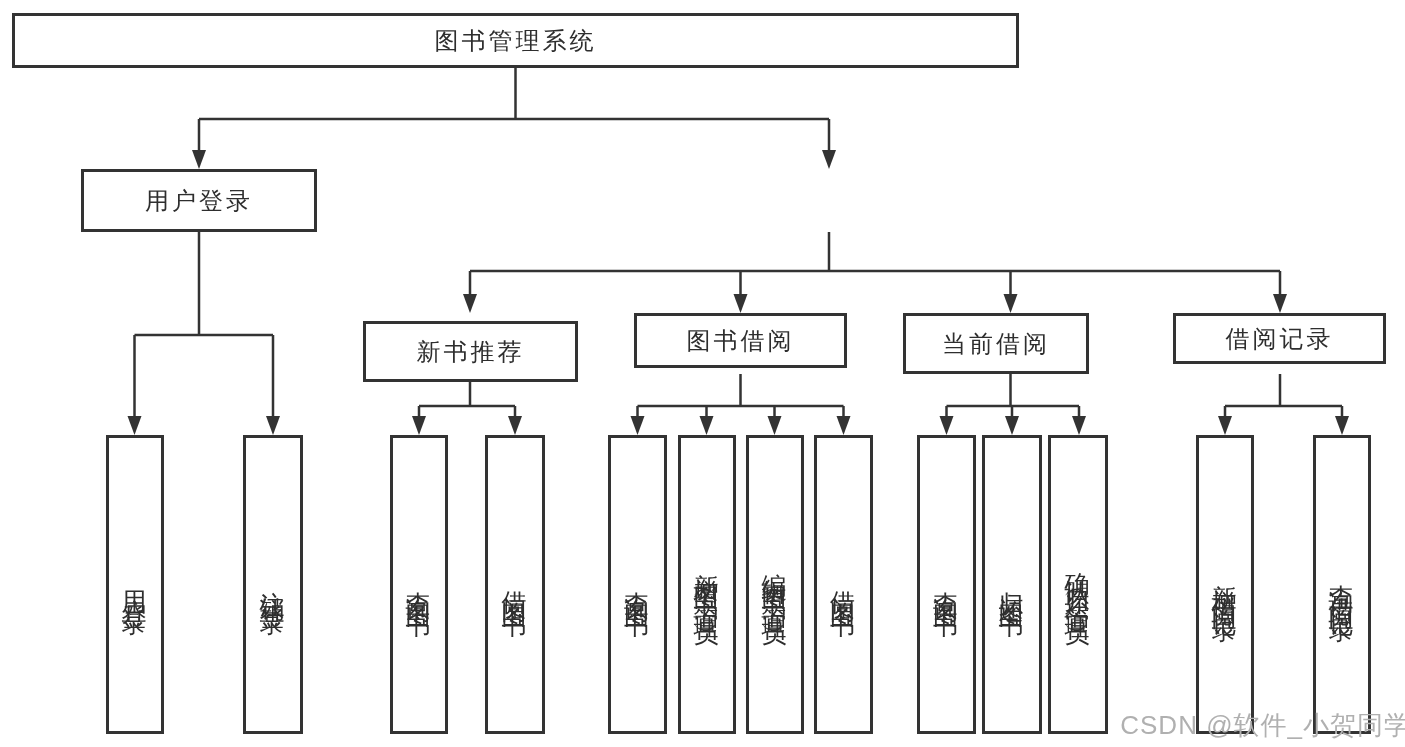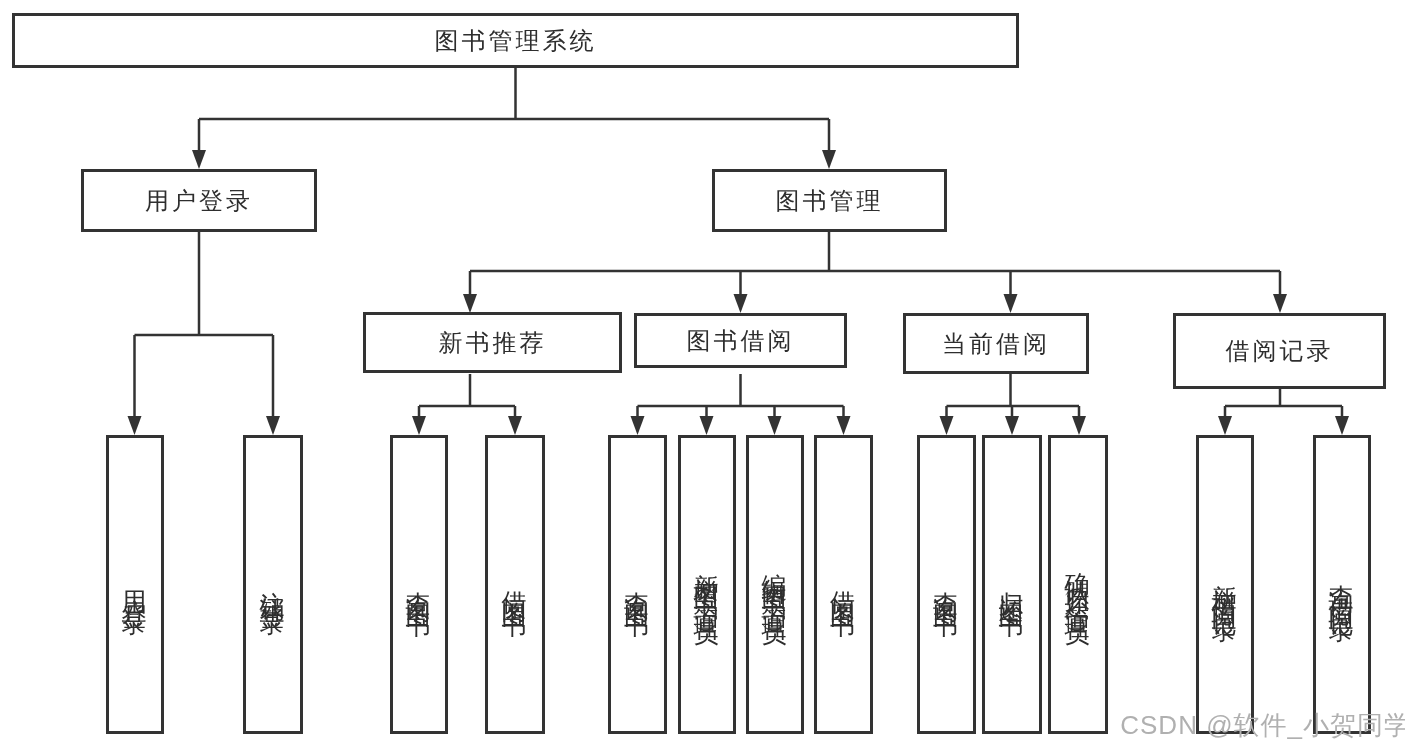--- a/index.html
+++ b/index.html
@@ -110,34 +110,31 @@
     </g>
   </svg>
 
   <div class="node h" style="left:12px;top:13px;width:1007px;height:55px">
     <span>图书管理系统</span>
   </div>
 
   <div class="node h" style="left:81px;top:169px;width:236px;height:63px">
     <span>用户登录</span>
   </div>
-  <div class="node h" style="left:712px;top:169px;width:235px;height:63px">
-    <span>图书管理</span>
-  </div>
 
-  <div class="node h" style="left:363px;top:312px;width:259px;height:61px">
+  <div class="node h" style="left:363px;top:321px;width:215px;height:61px">
     <span>新书推荐</span>
   </div>
   <div class="node h" style="left:634px;top:313px;width:213px;height:55px">
     <span>图书借阅</span>
   </div>
   <div class="node h" style="left:903px;top:313px;width:186px;height:61px">
     <span>当前借阅</span>
   </div>
-  <div class="node h" style="left:1173px;top:313px;width:213px;height:76px">
+  <div class="node h" style="left:1173px;top:313px;width:213px;height:51px">
     <span>借阅记录</span>
   </div>
 
   <div class="node v" style="left:106px;top:435px;width:58px;height:299px">
     <span>用户登录</span>
   </div>
   <div class="node v" style="left:243px;top:435px;width:60px;height:299px">
     <span>注销登录</span>
   </div>
 

